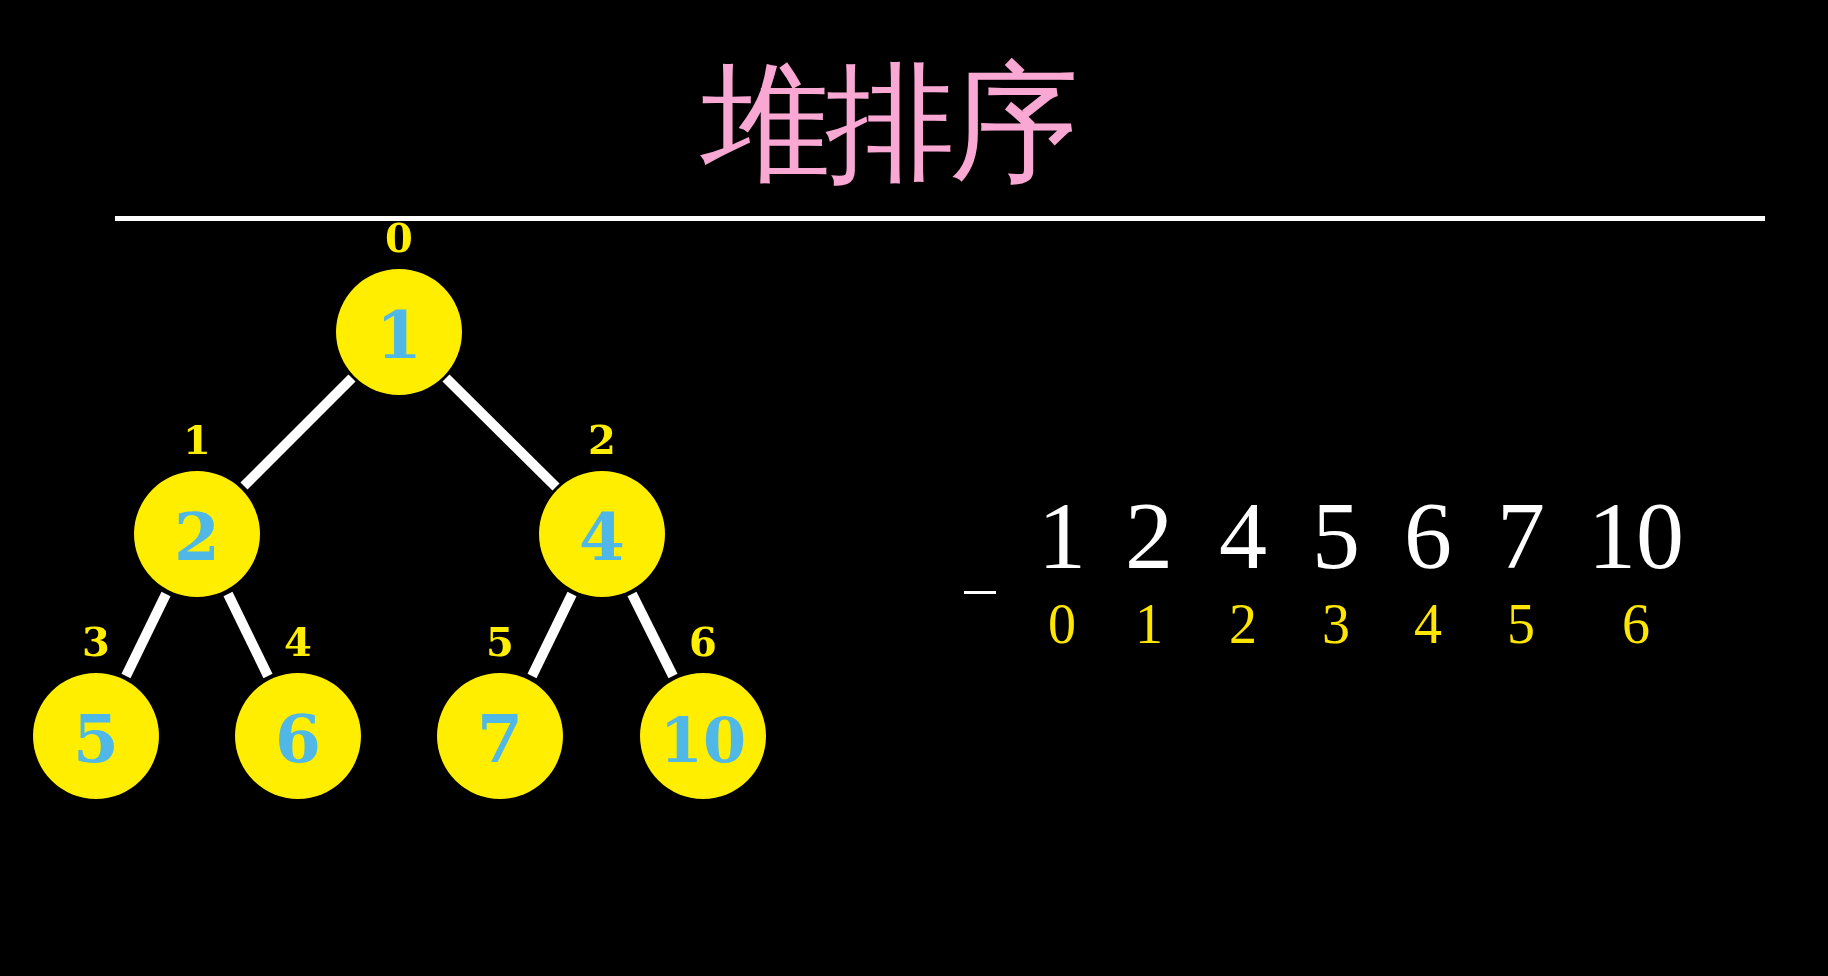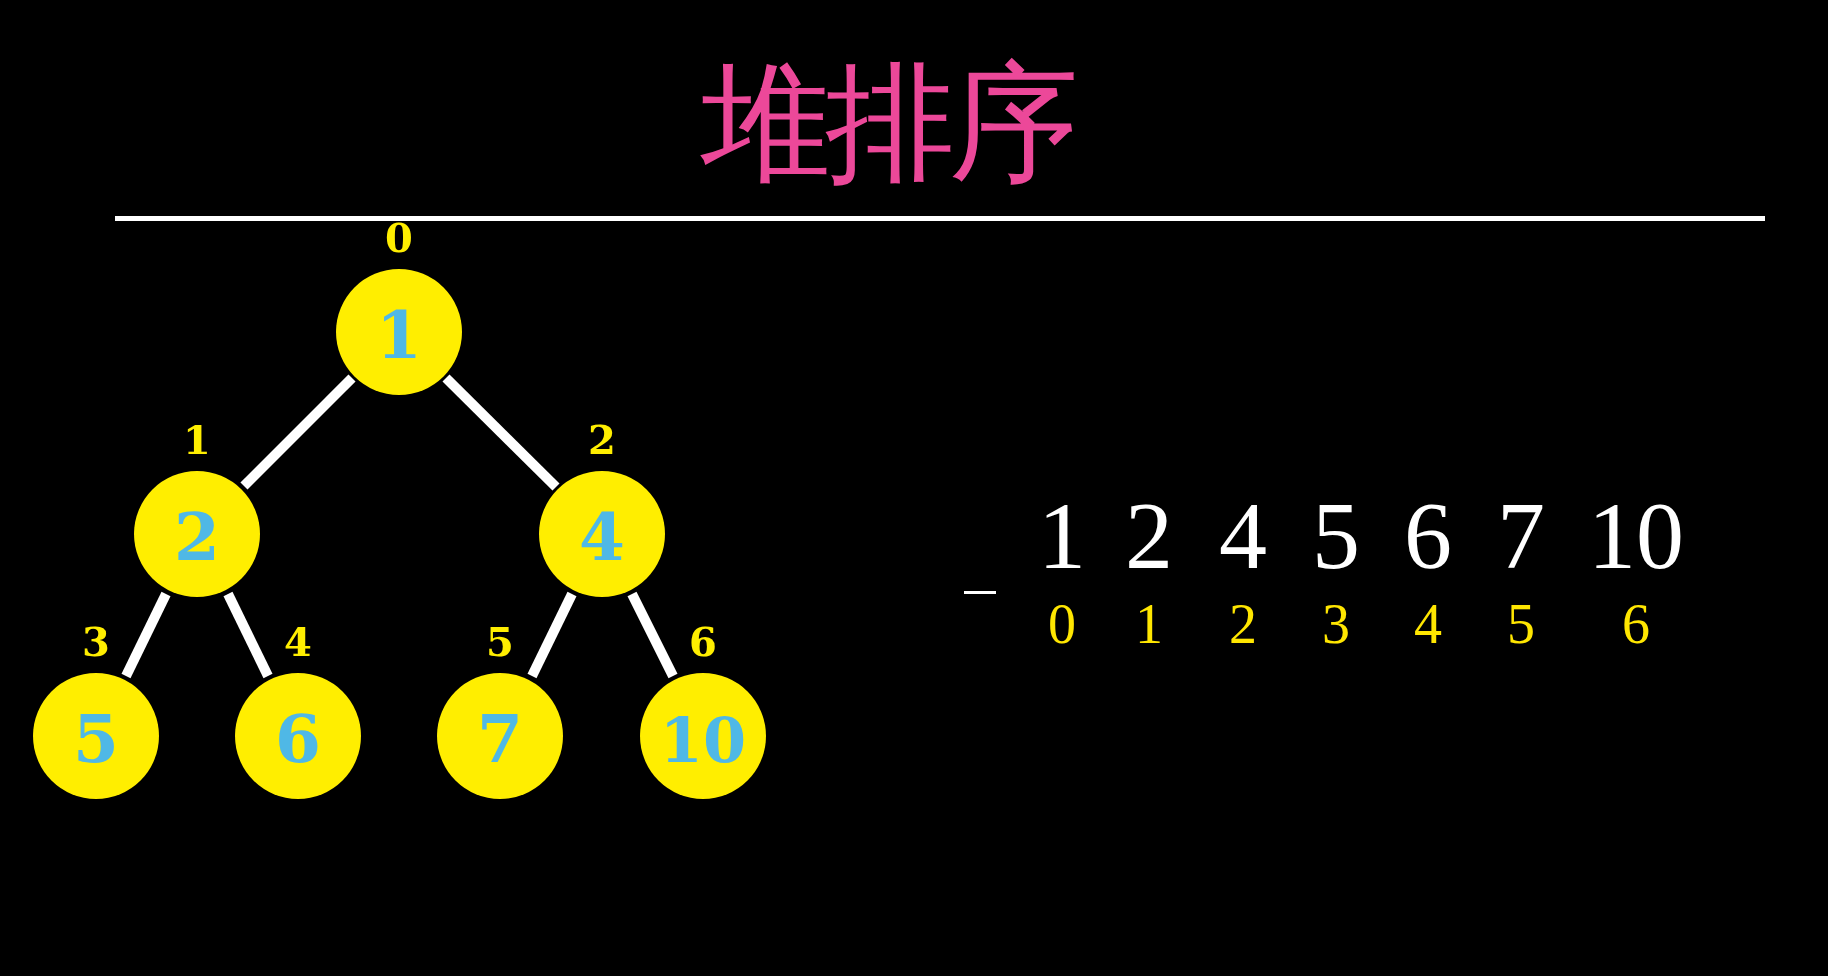--- a/index.html
+++ b/index.html
@@ -1,17 +1,17 @@
 <!DOCTYPE html>
 <html><head>
 <meta charset="utf-8">
 <style>
   html, body { margin:0; padding:0; background:#000; }
   body { width:1828px; height:976px; position:relative; overflow:hidden; font-family:"DejaVu Serif", serif; }
-  .title { position:absolute; left:0; width:1774px; top:48px; text-align:center; color:#ec4899; font-size:130px; line-height:150px; font-family:"DejaVu Serif", serif; letter-spacing:-6px; }
+  .title { position:absolute; left:0; width:1774px; top:48px; text-align:center; color:#f9a8d4; font-size:130px; line-height:150px; font-family:"DejaVu Serif", serif; letter-spacing:-6px; }
   .rule { position:absolute; left:115px; top:216px; width:1650px; height:5px; background:#fff; }
   svg.tree { position:absolute; left:0; top:0; }
   .node-val { font-family:"DejaVu Serif", serif; font-weight:bold; fill:#4fb8e6; }
   .node-idx { font-family:"DejaVu Serif", serif; font-weight:bold; fill:#ffee00; }
   .arr-val { position:absolute; color:#fff; font-family:"Liberation Serif", serif; font-size:96px; line-height:100px; transform:translateX(-50%); }
   .arr-idx { position:absolute; color:#ffe600; font-family:"Liberation Serif", serif; font-size:56px; line-height:60px; transform:translateX(-50%); }
   .dash { position:absolute; left:964px; top:591px; width:32px; height:3px; background:#fff; }
 </style>
 </head>
 <body>

